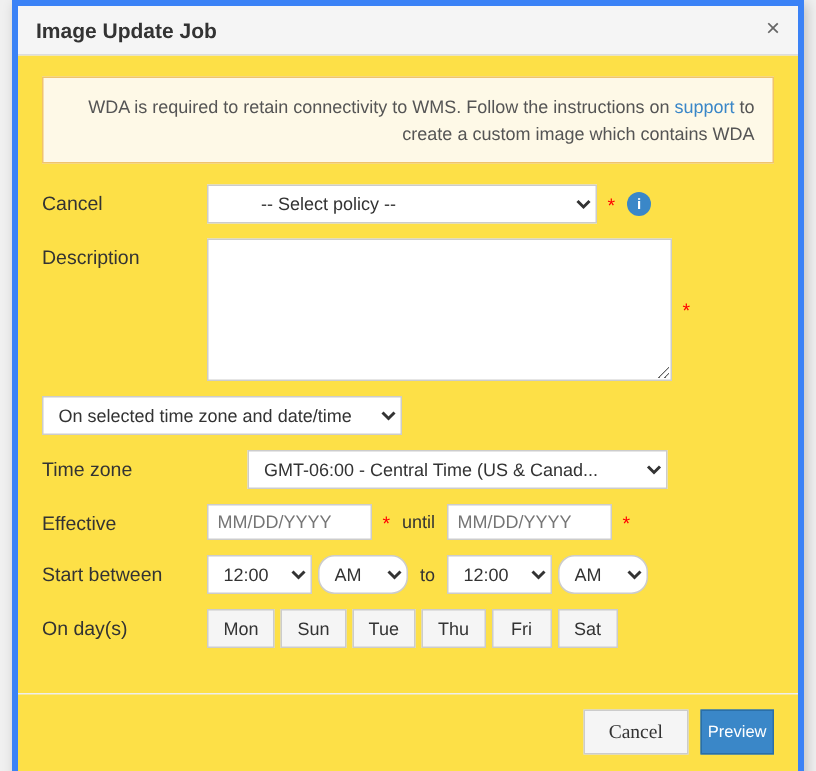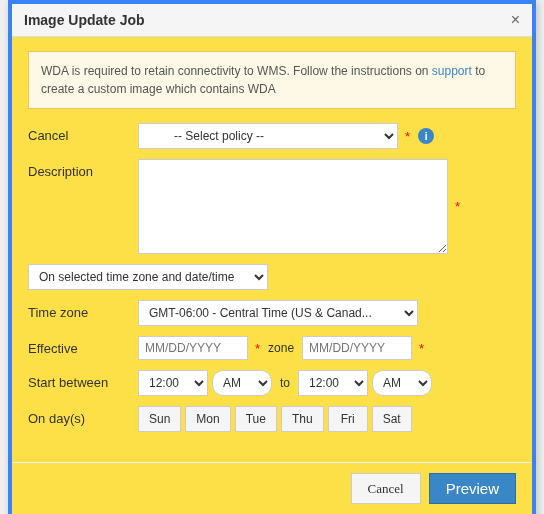--- a/index.html
+++ b/index.html
@@ -43,20 +43,21 @@
       padding: 14px 16px;
     }
     .alert-box {
       background: #fef9e7;
       border: 1px solid #f0c36d;
       color: #555;
       padding: 10px 12px;
       margin-bottom: 14px;
       font-size: 12px;
       line-height: 1.5;
+      text-align: right;
     }
     .alert-box a {
       color: #3a87c8;
       text-decoration: none;
     }
     .form-row {
       display: flex;
       align-items: flex-start;
       margin-bottom: 10px;
     }
@@ -84,20 +85,21 @@
     }
     .policy-select {
       width: 260px;
       padding-left: 31px;
     }
     .run-select {
       width: 240px;
     }
     .timezone-select {
       width: 280px;
+      margin-left: 27px;
     }
     textarea {
       width: 310px;
       height: 95px;
       border: 1px solid #ccc;
       padding: 4px;
       font-size: 12px;
       resize: vertical;
     }
     .required-star {
@@ -164,22 +166,22 @@
       border: 1px solid #ccc;
       padding: 6px 16px;
       font-size: 13px;
       cursor: pointer;
       color: #333;
       font-family: Liberation Serif, serif;
     }
     .btn-preview {
       background: #3a87c8;
       border: 1px solid #2a6fa8;
-      padding: 6px 16px;
-      font-size: 15px;
+      padding: 6px 4px;
+      font-size: 11px;
       cursor: pointer;
       color: #fff;
     }
   </style>
 </head>
 <body>
 
 <div class="dialog">
   <div class="dialog-title-bar">
     <span class="dialog-title">Image Update Job</span>
@@ -225,21 +227,21 @@
           <option>GMT-06:00 - Central Time (US &amp; Canad...</option>
         </select>
       </div>
     </div>
 
     <div class="form-row">
       <div class="form-label">Effective</div>
       <div class="form-field">
         <input type="text" placeholder="MM/DD/YYYY" style="">
         <span class="required-star">*</span>
-        <span class="until-label">zone</span>
+        <span class="until-label">until</span>
         <input type="text" placeholder="MM/DD/YYYY" style="">
         <span class="required-star">*</span>
       </div>
     </div>
 
     <div class="form-row">
       <div class="form-label">Start between</div>
       <div class="form-field">
         <select class="time-select">
           <option>12:00</option>
@@ -253,22 +255,22 @@
         </select>
         <select class="ampm-select">
           <option>AM</option>
         </select>
       </div>
     </div>
 
     <div class="form-row">
       <div class="form-label">On day(s)</div>
       <div class="form-field">
+        <button class="day-btn">Mon</button>
         <button class="day-btn">Sun</button>
-        <button class="day-btn">Mon</button>
         <button class="day-btn">Tue</button>
         <button class="day-btn">Thu</button>
         <button class="day-btn">Fri</button>
         <button class="day-btn">Sat</button>
       </div>
     </div>
   </div>
 
   <div class="dialog-footer">
     <button class="btn-cancel">Cancel</button>

